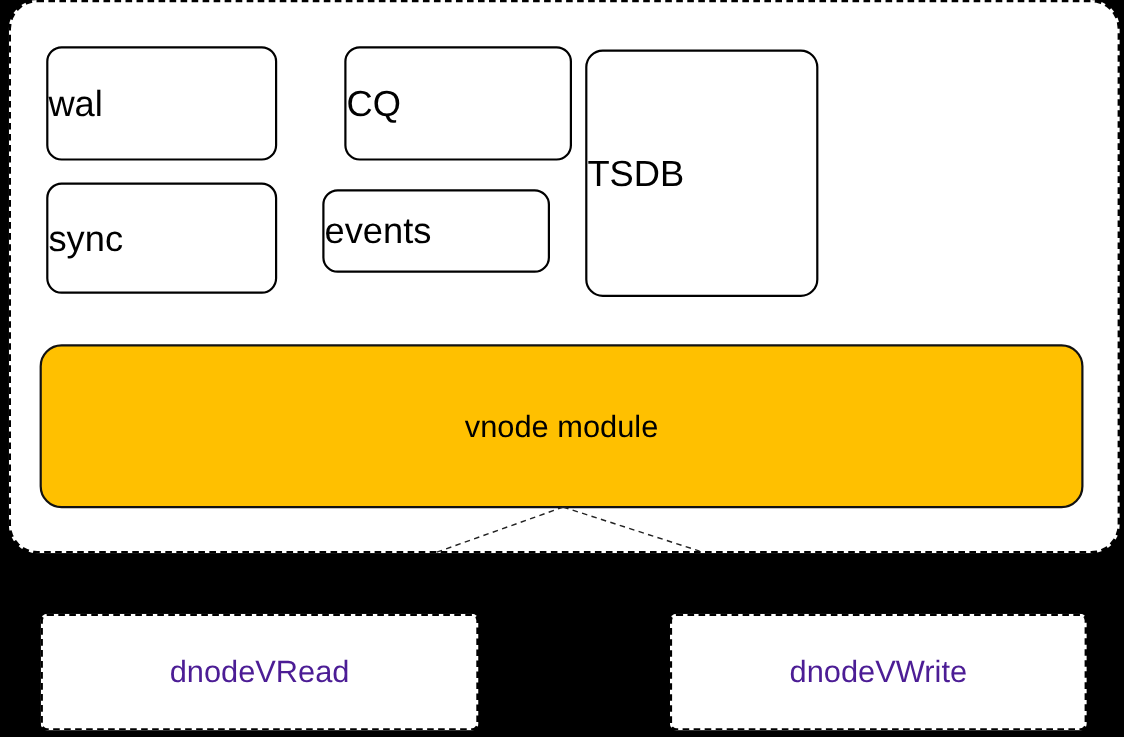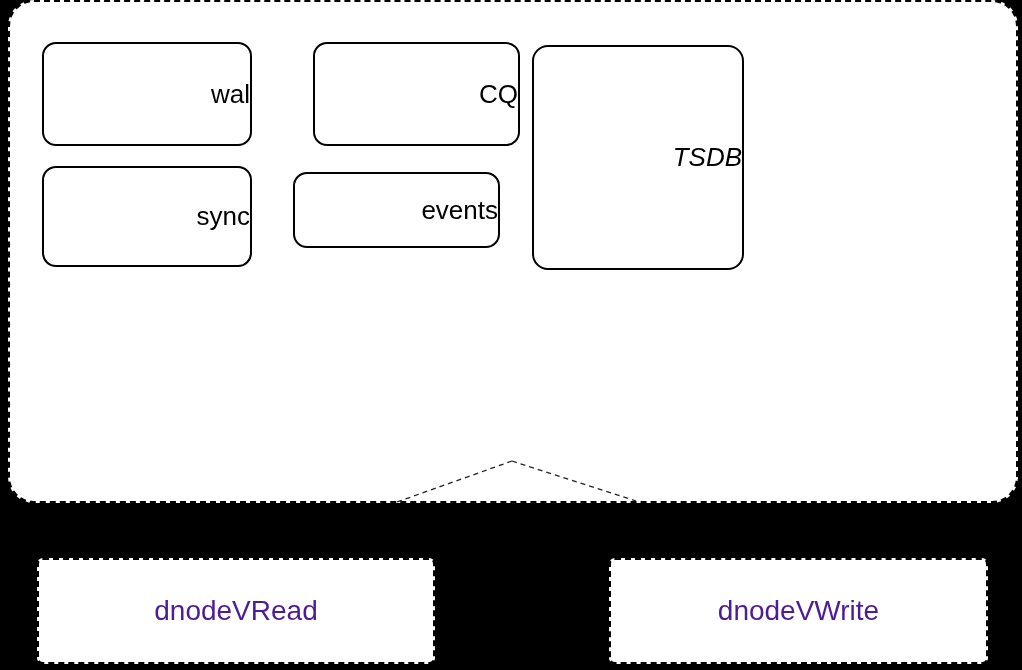--- a/index.html
+++ b/index.html
@@ -30,29 +30,29 @@
   }
   
   .module-box {
     position: absolute;
     box-sizing: border-box;
     background: #ffffff;
     border: 2.5px solid #000000;
     border-radius: 14px;
     display: flex;
     align-items: center;
-    justify-content: flex-end;
-    font-size: 26px;
+    justify-content: flex-start;
+    font-size: 33px;
     color: #000000;
   }
   .box-wal    { left: 32px;  top: 40px;  width: 210px; height: 104px; }
   .box-cq     { left: 283px; top: 40px;  width: 207px; height: 104px; margin-left: 20px; }
   .box-sync   { left: 32px;  top: 164px; width: 210px; height: 101px; }
   .box-events { left: 283px; top: 170px; width: 207px; height: 76px; }
-  .box-tsdb   { left: 522px; top: 43px;  width: 212px; height: 225px; border-radius: 16px; font-style: italic; }
+  .box-tsdb   { left: 522px; top: 43px;  width: 212px; height: 225px; border-radius: 16px; }
   .box-query  { left: 763px; top: 45px;  width: 214px; height: 228px; border-radius: 16px; }
   
   .vnode-bus {
     position: absolute;
     left: 26px;
     top: 311px;
     width: 949px;
     height: 149px;
     box-sizing: border-box;
     background: #FFC000;
@@ -115,20 +115,23 @@
 
     <div class="module-box box-events">
       <span>events</span>
     </div>
 
     <div class="module-box box-tsdb">
       <span>TSDB</span>
     </div>
 
 
+    <div class="vnode-bus">
+      <span>vnode module</span>
+    </div>
 
   </div>
 
   <svg class="connector-svg" viewBox="0 0 1022 670" xmlns="http://www.w3.org/2000/svg">
     <line x1="512" y1="461" x2="397" y2="502"></line>
     <line x1="512" y1="461" x2="636" y2="501"></line>
   </svg>
 
   <div class="dnode-box box-dnode-vread">
     <span>dnodeVRead</span>

